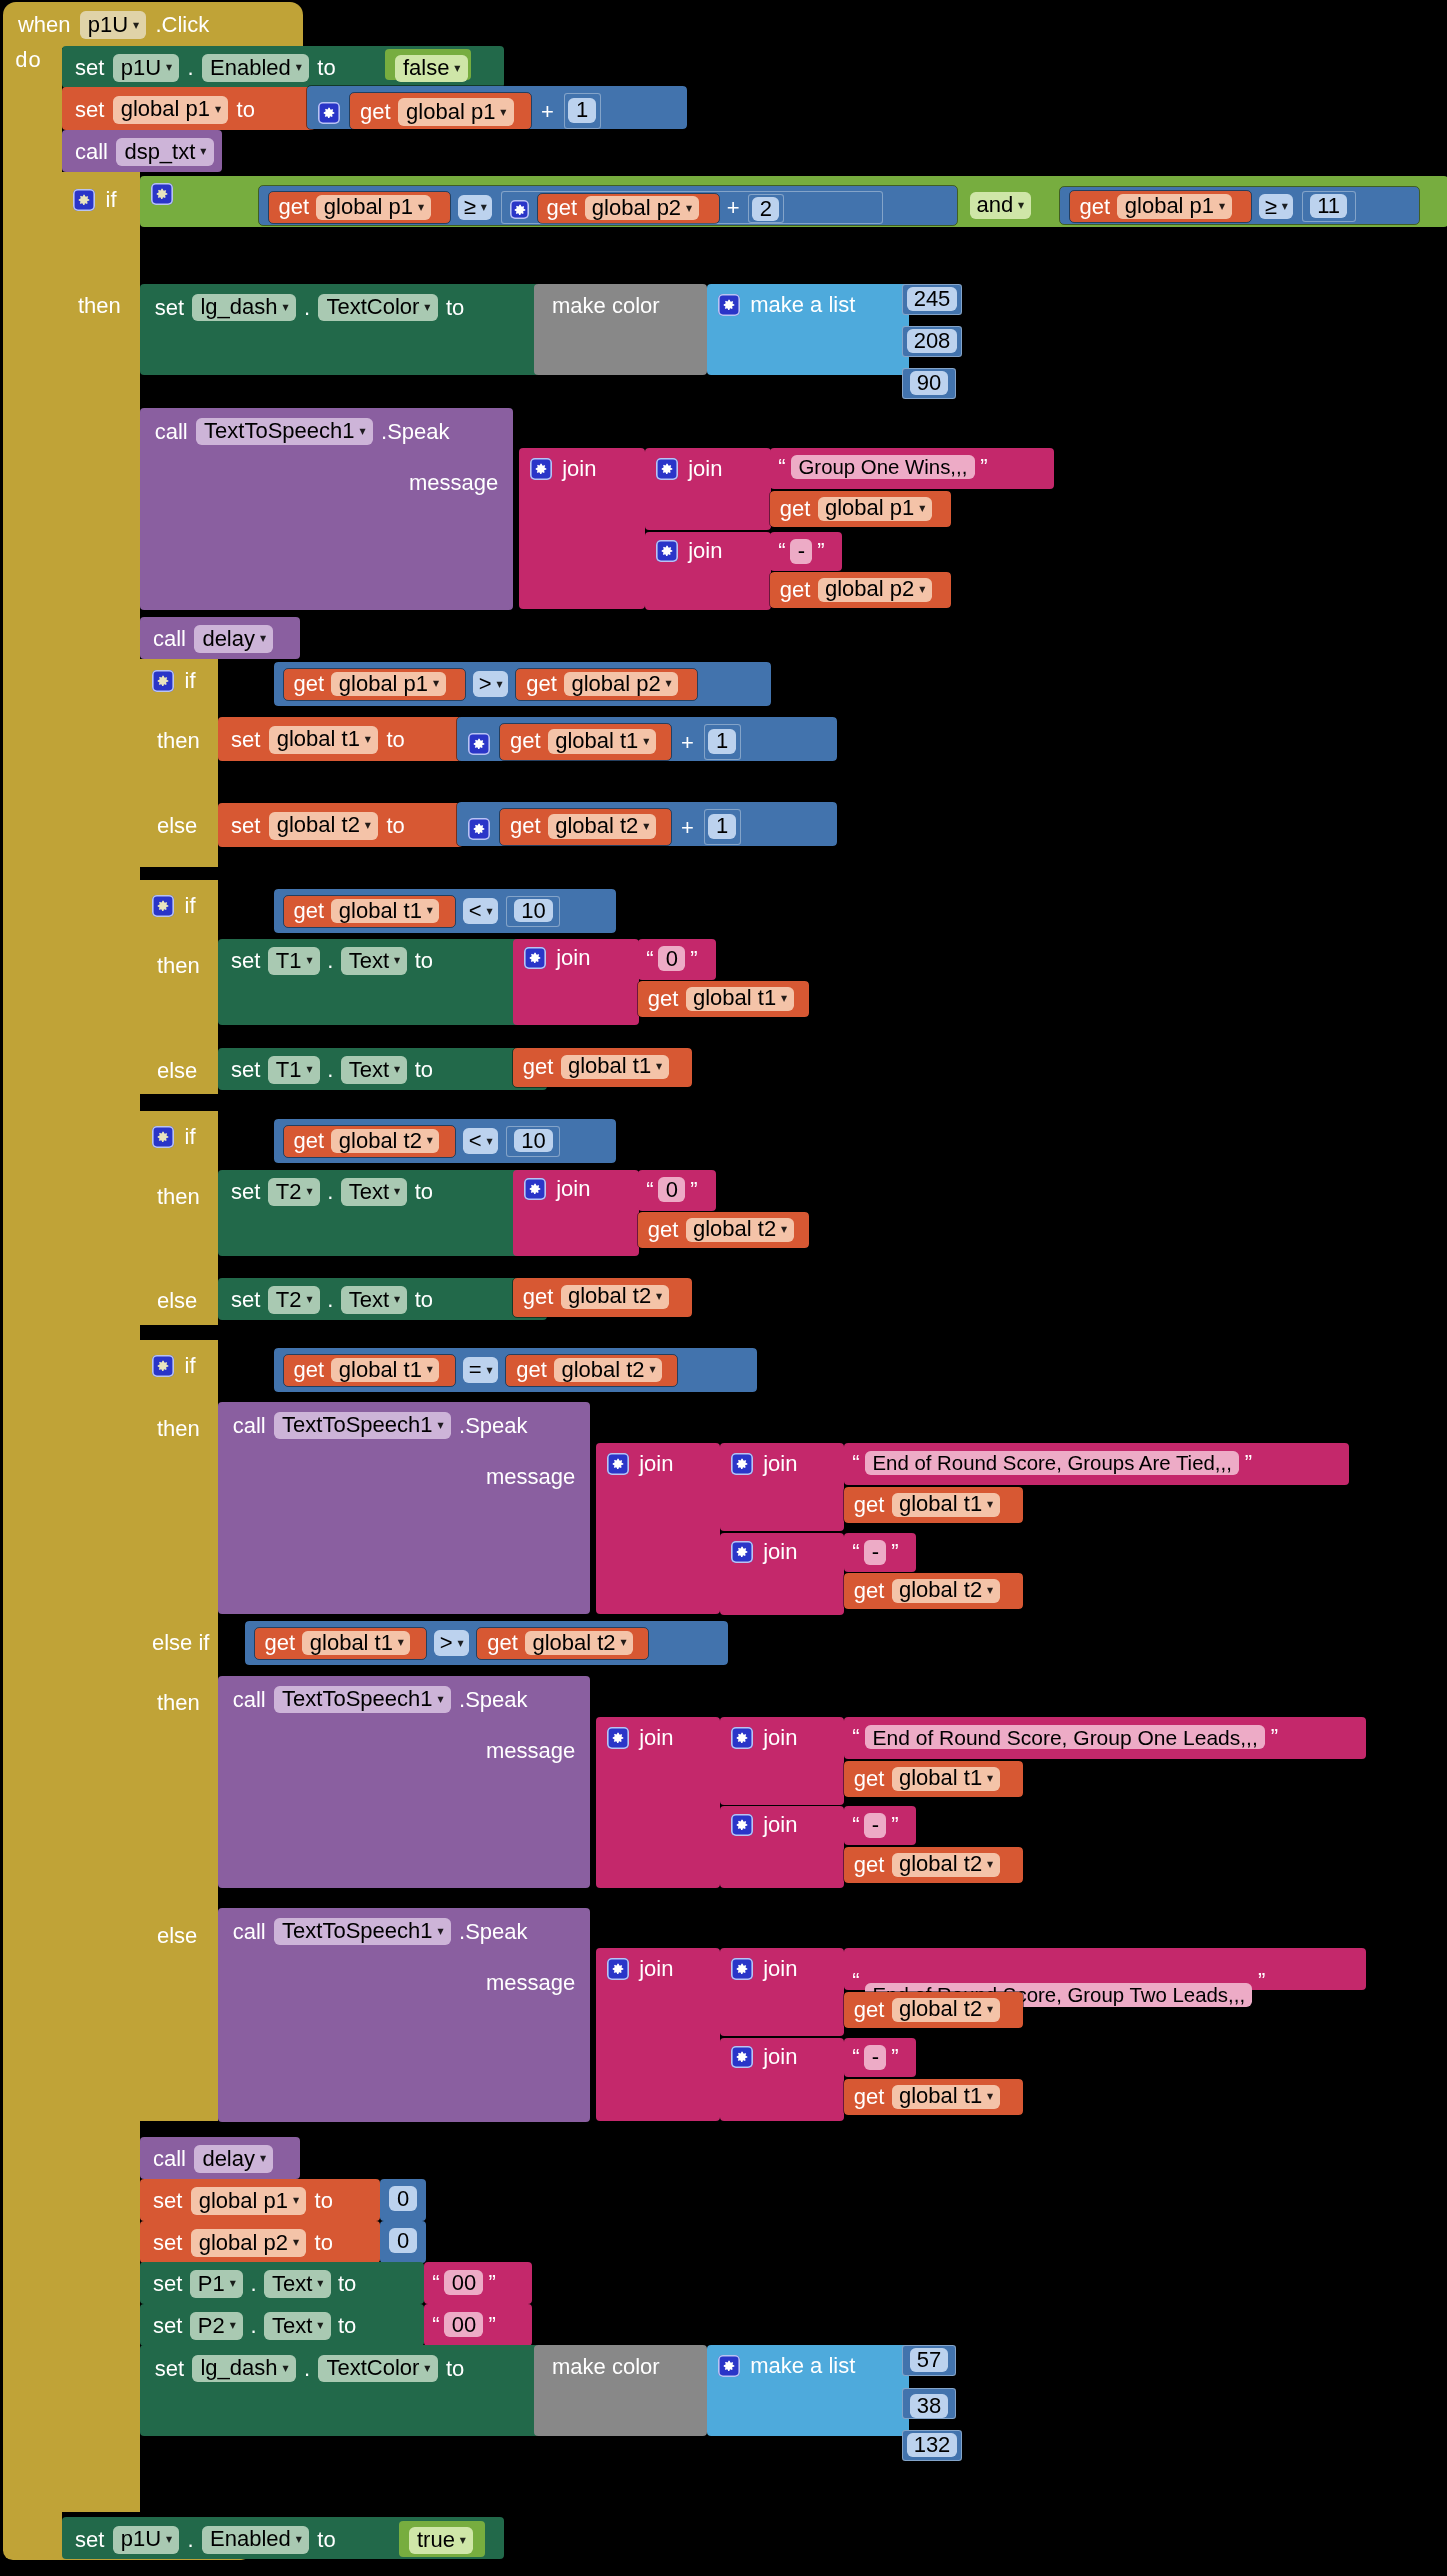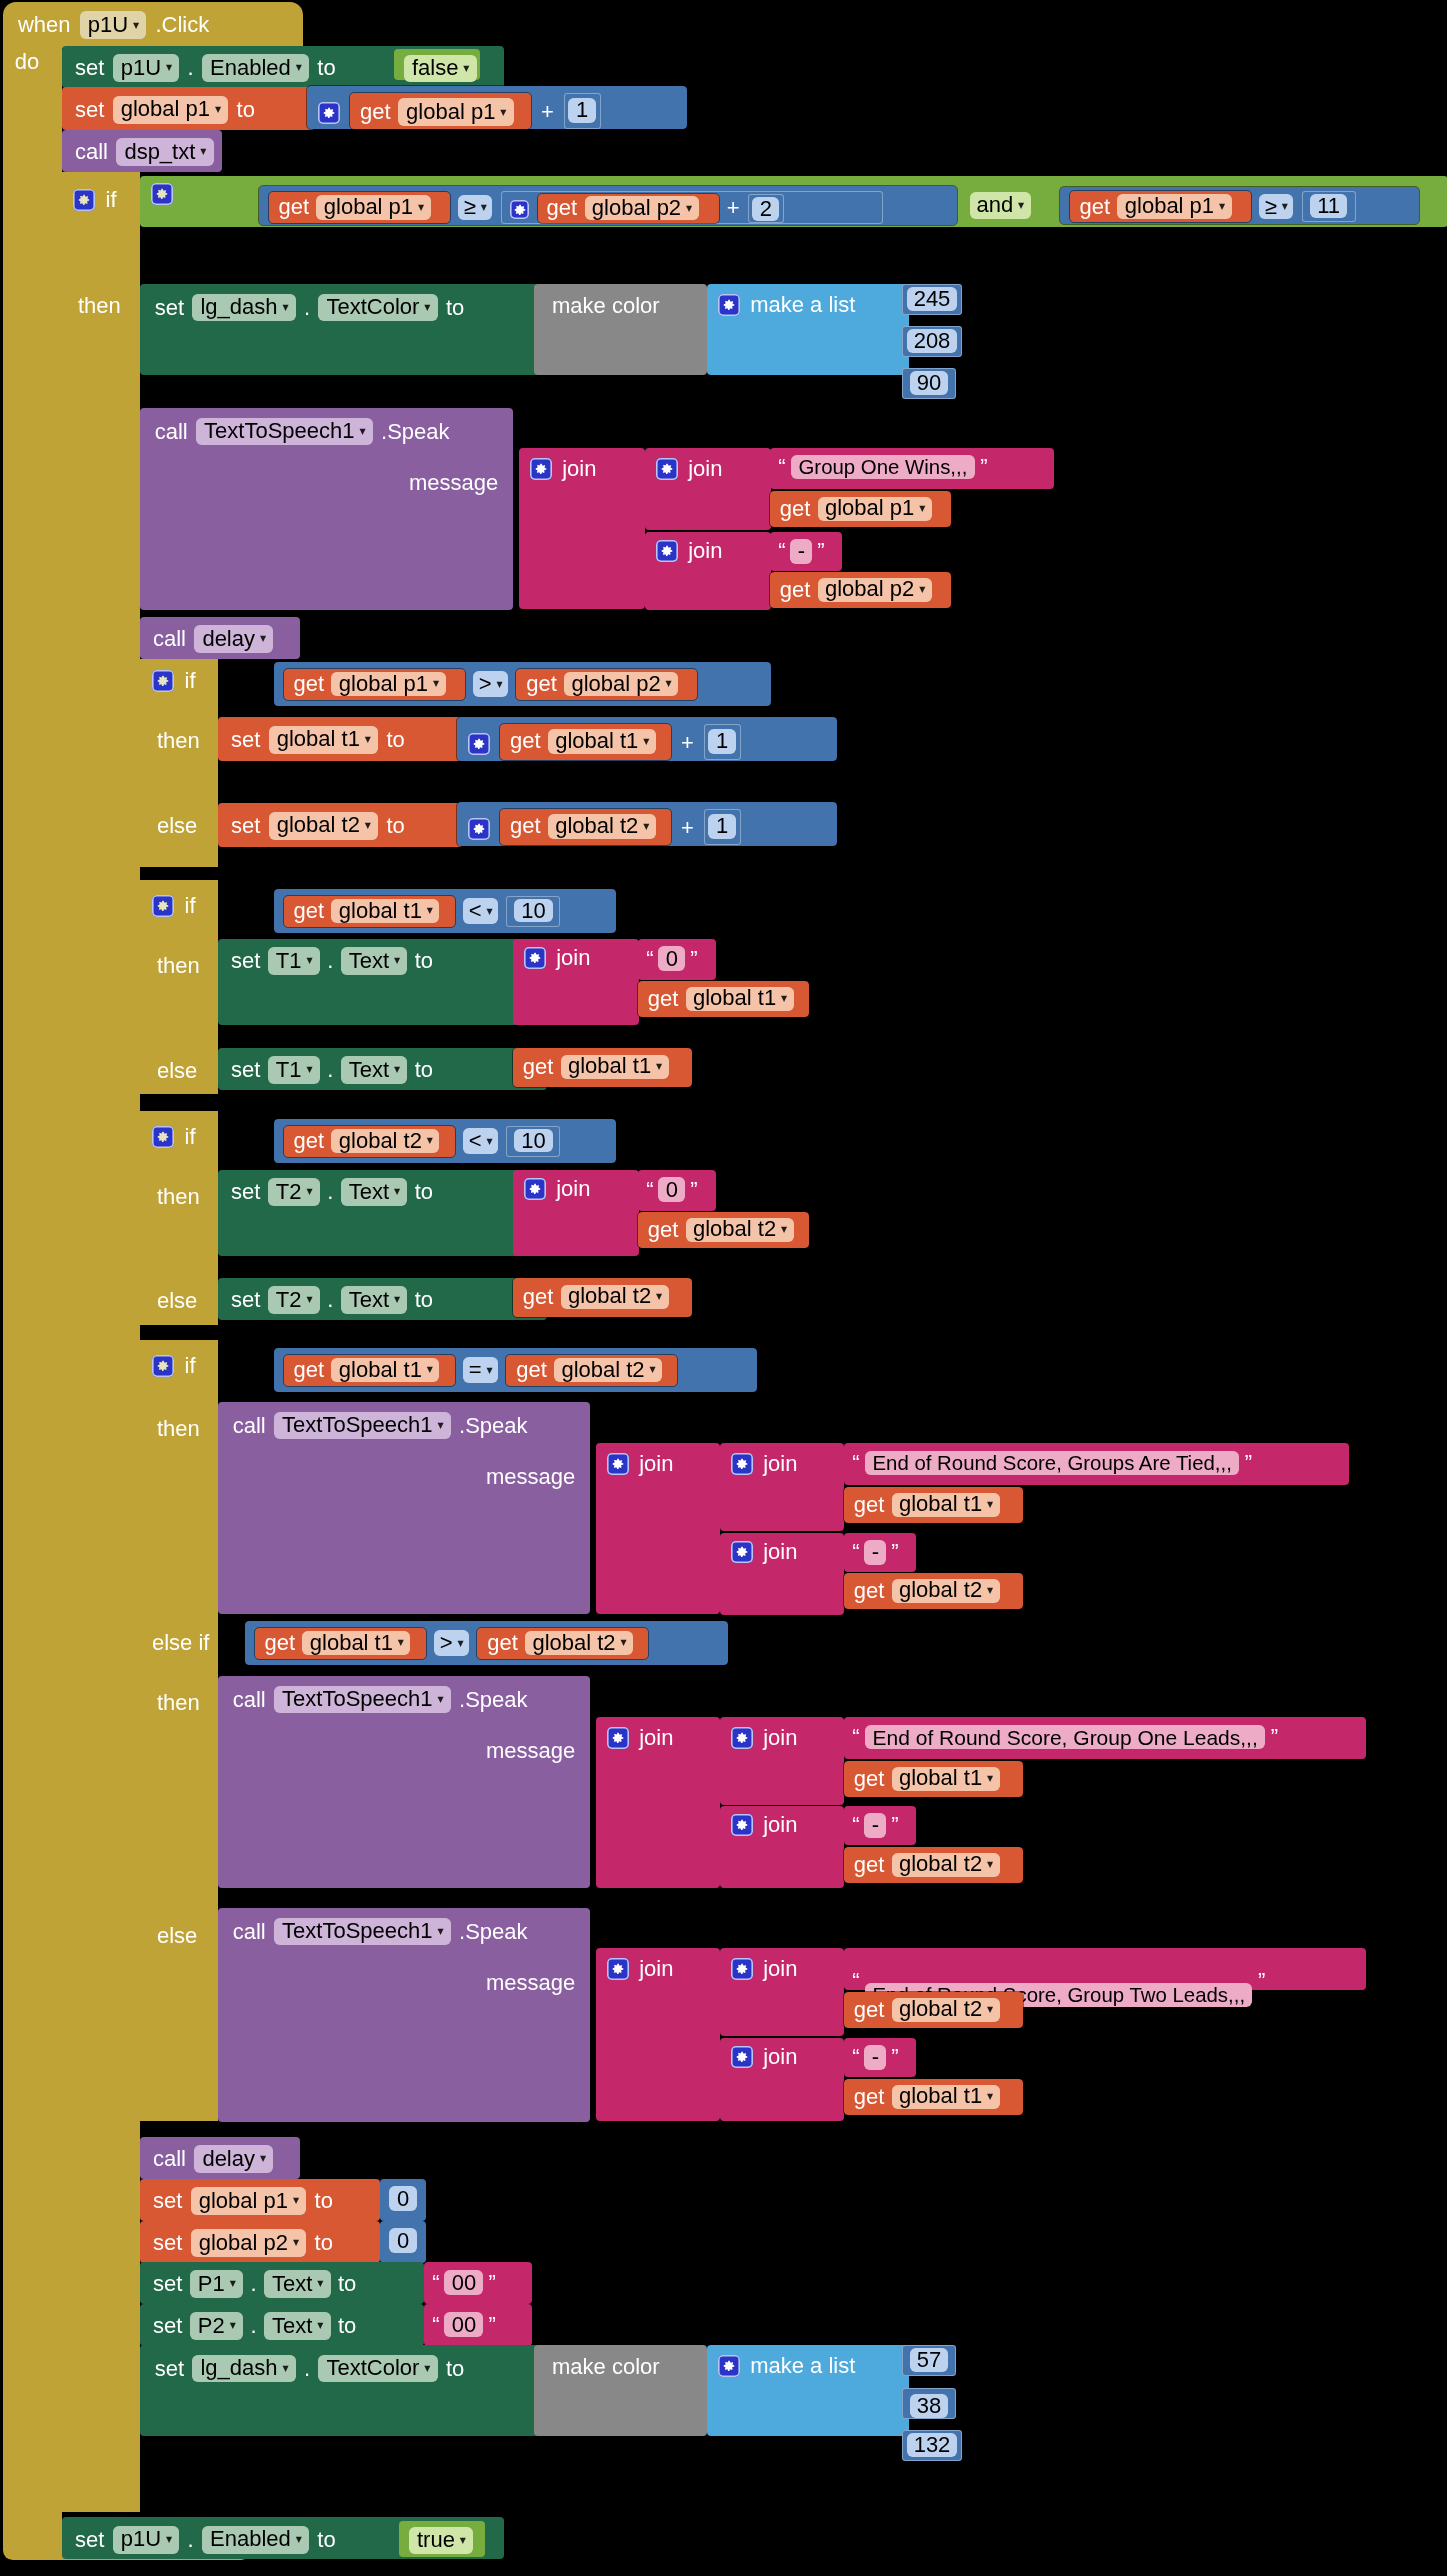--- a/index.html
+++ b/index.html
@@ -63,38 +63,38 @@
       <span class="fld f-event">
         <span>p1U</span>
           <span class="car">▾</span>
       </span>
       <span class="lbl">.Click</span>
     </div>
   </div>
 
   <div class="c-event" style="position:absolute;left:3.3px;top:46px;width:59px;height:2481px;"></div>
   <div class="c-event" style="position:absolute;left:3.3px;top:2527px;width:248px;height:33px;border-radius:0 0 9.8px 9.8px;"></div>
-  <span class="lbl" style="position:absolute;left:14.7px;top:51px;">do</span>
+  <span class="lbl" style="position:absolute;left:14.7px;top:51px;font-family:Liberation Mono, monospace;">do</span>
 
   <div class="blk c-setter" style="left:62px;top:46px;width:442px;height:42px;">
     <div class="row" style="padding:8.2px 0 0 13px;gap:8.2px;">
       <span class="lbl">set</span>
       <span class="fld f-setter">
         <span>p1U</span>
           <span class="car">▾</span>
       </span>
       <span class="lbl">.</span>
       <span class="fld f-setter">
         <span>Enabled</span>
           <span class="car">▾</span>
       </span>
       <span class="lbl">to</span>
     </div>
   </div>
-  <div class="blk c-logic" style="left:394px;top:49px;width:86px;height:31px;">
+  <div class="blk c-logic" style="left:385px;top:49px;width:86px;height:31px;">
     <div class="row" style="padding:5.7px 0 0 9.8px;">
       <span class="fld f-logic">
         <span>false</span>
           <span class="car">▾</span>
       </span>
     </div>
   </div>
 
   <div class="blk c-var" style="left:62px;top:87px;width:253px;height:43px;">
     <div class="row" style="padding:9px 0 0 13px;gap:8.2px;">

